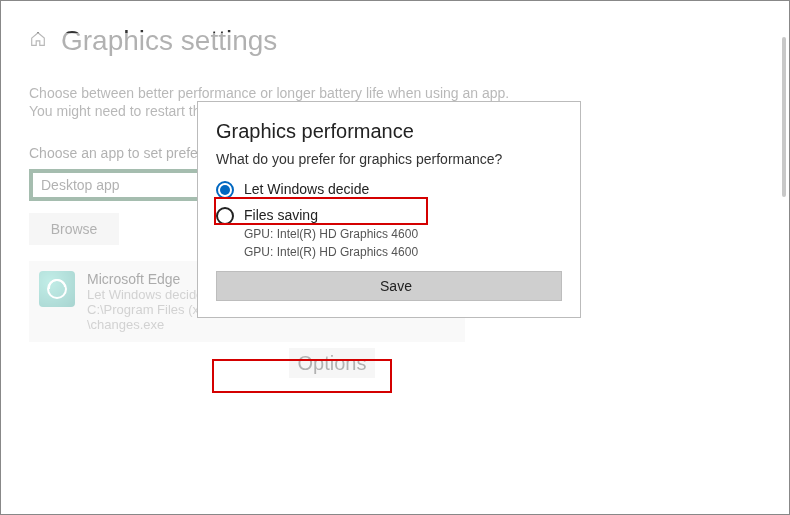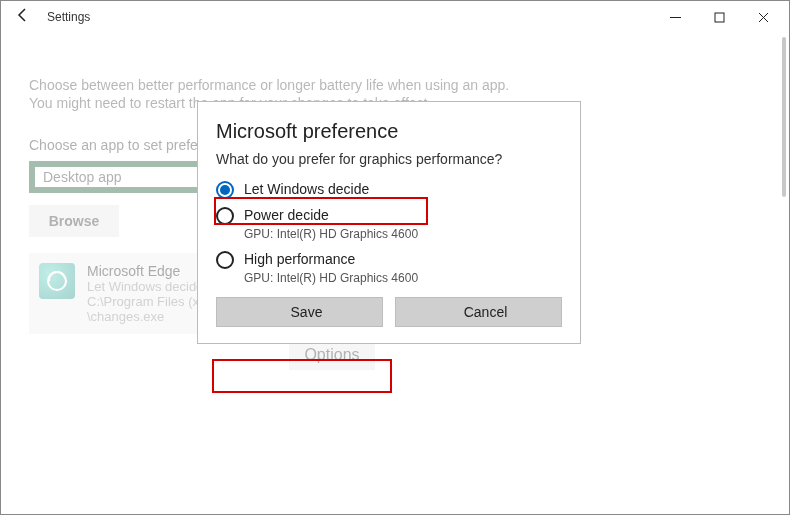--- a/index.html
+++ b/index.html
@@ -21,48 +21,48 @@
   .content { position: relative; padding: 16px 28px; }
   .page-header { display: flex; align-items: center; gap: 14px; margin-top: 8px; }
   .home-icon svg { width: 18px; height: 18px; stroke:#444; fill:none; }
   .page-title { font-size: 28px; font-weight: 350; color: #333; }
 
   .desc1 { font-size: 14px; color: #444; margin-top: 28px; }
   .desc2 { font-size: 14px; color: #444; margin-top: 2px; }
   .section-label { font-size: 14px; color: #333; margin-top: 26px; }
 
   .dropdown {
-    margin-top: 8px; width: 290px; height: 32px; border: 6px solid #14532d;
+    margin-top: 8px; width: 290px; height: 32px; border: 4px solid #14532d;
     display: flex; align-items: center; padding: 0 8px; font-size: 14px; color:#333;
     justify-content: space-between; cursor: pointer;
   }
   .dropdown svg { width: 12px; height: 12px; }
 
   .browse-btn {
     margin-top: 12px; width: 90px; height: 32px; background: #e6e6e6;
-    border: none; font-size: 14px; color:#333; cursor: pointer; text-align:center; line-height:32px;font-weight:bold;
+    border: none; font-size: 14px; color:#333; cursor: pointer; text-align:center; line-height:32px;
   }
 
   .app-entry {
     margin-top: 16px; background: #eeeeee; width: 436px; padding: 10px;
     display: flex; gap: 12px;
   }
   .app-icon {
     width: 36px; height: 36px; background: #3c9; border-radius: 4px;
     display:flex; align-items:center; justify-content:center; flex-shrink: 0;
     background: radial-gradient(circle at 30% 30%, #5ed0c0, #1a8f85);
   }
   .app-lines { font-size: 14px; color:#444; }
   .app-name { color:#222; }
   .app-sub { color:#888; font-size: 13px; }
 
   .app-buttons { display:flex; gap:10px; margin-left: 260px; margin-top: 6px; }
   .small-btn {
     width: 86px; height: 30px; background:#e6e6e6; border:none;
-    font-size: 16px; color:#333; cursor:pointer;
+    font-size: 20px; color:#333; cursor:pointer;
   }
 
   
   .dim-overlay {
     position:absolute; inset:32px 0 0 0; background:rgba(255,255,255,0.62);
     pointer-events:none;
   }
 
   
   .dialog {
@@ -100,47 +100,30 @@
   }
   .scrollbar-thumb{
     width:4px; height:160px; background:#c8c8c8; border-radius:2px; margin:0 auto;
   }
 </style>
 </head>
 <body>
 
 <div class="window">
 
-  <div class="titlebar">
-    <div class="back-btn">
-      <svg viewBox="0 0 16 16">
-          <path d="M10 2 L4 8 L10 14" stroke="#222" stroke-width="1.5" fill="none"></path>
-        </svg>
-    </div>
-    <div class="title-text">Settings</div>
-    <div class="win-controls">
-      <div class="win-btn">
-        <svg viewBox="0 0 11 11">
-            <line x1="0" y1="5.5" x2="11" y2="5.5" stroke="#222" stroke-width="1"></line>
-          </svg>
-      </div>
-      <div class="win-btn">
-        <svg viewBox="0 0 11 11">
-            <rect x="1" y="1" width="9" height="9" stroke="#222" stroke-width="1" fill="none"></rect>
-          </svg>
-      </div>
-      <div class="win-btn">
-        <svg viewBox="0 0 11 11">
-            <path d="M1 1 L10 10 M10 1 L1 10" stroke="#222" stroke-width="1"></path>
-          </svg>
-      </div>
-    </div>
-  </div>
 
   <div class="content">
+    <div class="page-header">
+      <span class="home-icon">
+        <svg viewBox="0 0 20 20">
+            <path d="M3 9 L10 3 L17 9 V17 H12 V12 H8 V17 H3 Z" stroke-width="1.3"></path>
+          </svg>
+      </span>
+      <span class="page-title">Graphics settings</span>
+    </div>
 
     <div class="desc1">Choose between better performance or longer battery life when using an app.</div>
     <div class="desc2">You might need to restart the app for your changes to take effect.</div>
 
     <div class="section-label">Choose an app to set preference</div>
 
     <div class="dropdown">
       <span>Desktop app</span>
       <span>
         <svg viewBox="0 0 12 12">
@@ -167,47 +150,42 @@
     </div>
 
     <div class="app-buttons">
       <button class="small-btn">Options</button>
     </div>
   </div>
 
   <div class="dim-overlay"></div>
 
   <div class="dialog">
-    <div class="dialog-title">Microsoft preference</div>
+    <div class="dialog-title">Graphics performance</div>
     <div class="dialog-question">What do you prefer for graphics performance?</div>
 
     <div class="radio-group">
       <div class="radio-row selected">
         <span class="radio-outer">
             <span class="radio-inner"></span>
           </span>
         <span class="radio-label">Let Windows decide</span>
       </div>
 
       <div class="radio-row">
         <span class="radio-outer"></span>
-        <span class="radio-label">Power decide</span>
+        <span class="radio-label">Files saving</span>
       </div>
       <div class="radio-sub">GPU: Intel(R) HD Graphics 4600</div>
 
-      <div class="radio-row">
-        <span class="radio-outer"></span>
-        <span class="radio-label">High performance</span>
-      </div>
       <div class="radio-sub">GPU: Intel(R) HD Graphics 4600</div>
     </div>
 
     <div class="dialog-buttons">
       <button class="dlg-btn">Save</button>
-      <button class="dlg-btn">Cancel</button>
     </div>
   </div>
 
   <div class="highlight-box" style="left:213px; top:196px; width:214px; height:28px;"></div>
   <div class="highlight-box" style="left:211px; top:358px; width:180px; height:34px;"></div>
 
   <div class="scrollbar-track">
     <div class="scrollbar-thumb"></div>
   </div>
 

